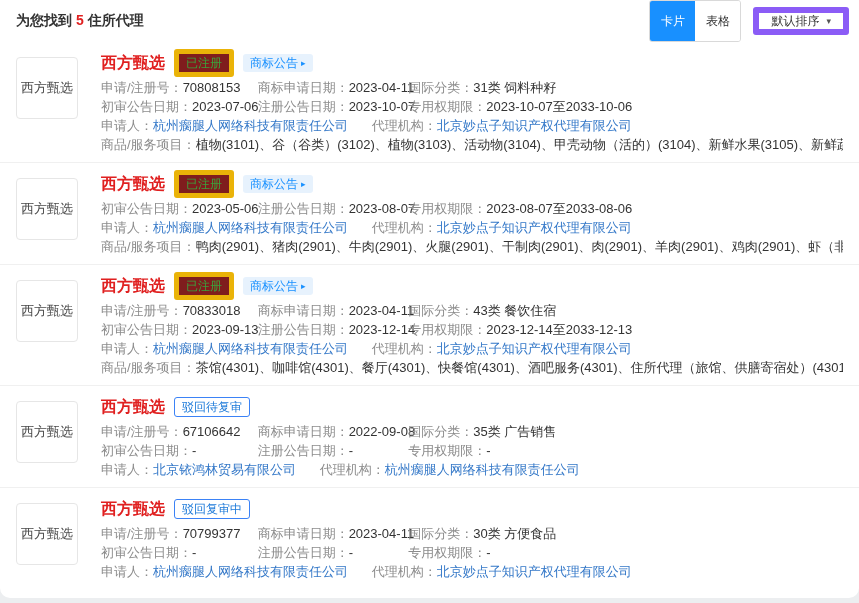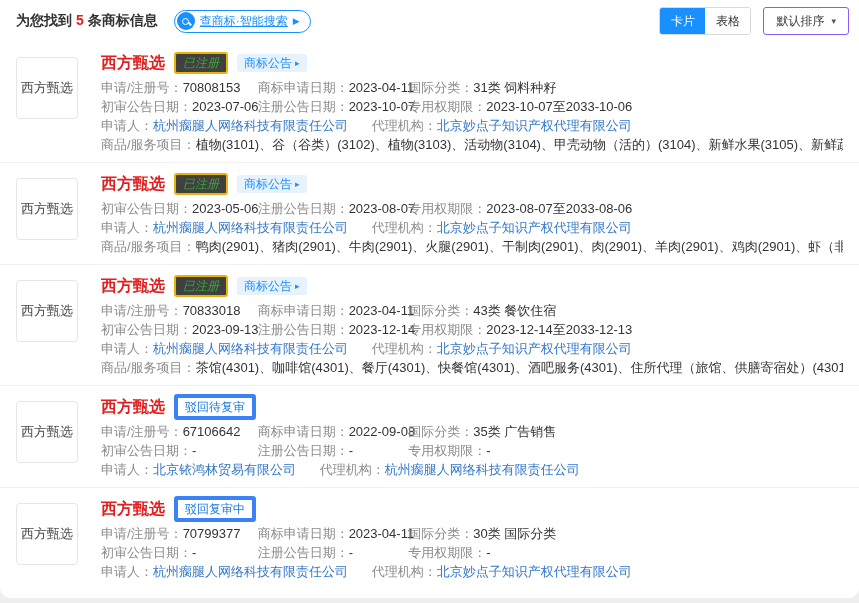--- a/index.html
+++ b/index.html
@@ -39,73 +39,66 @@
   .lens { width: 7px; height: 7px; border: 1.5px solid #fff; border-radius: 50%; position: relative; }
   .lens::after {
     content: ''; position: absolute; width: 4px; height: 1.5px;
     background: #fff; transform: rotate(45deg); right: -3.5px; bottom: -1px;
   }
   .arrow { font-size: 9px; }
   .header-right { display: flex; align-items: center; gap: 12px; }
   .view-toggle { display: flex; border: 1px solid #d9d9d9; border-radius: 3px; overflow: hidden; }
   .seg {
     border: none; background: #fff; color: #333; font-size: 12px;
-    height: 26px; width: 45px; cursor: pointer; font-family: inherit;
+    height: 40px; width: 45px; cursor: pointer; font-family: inherit;
   }
   .seg.active { background: #1890ff; color: #fff; }
   .sort {
-    border: 1px solid #8b5cf6; background: #fff; border-radius: 3px;
+    border: 6px solid #8b5cf6; background: #fff; border-radius: 3px;
     height: 28px; padding: 0 12px; font-size: 12px; color: #333;
     cursor: pointer; display: inline-flex; align-items: center; gap: 7px;
     font-family: inherit;
   }
   .caret { font-size: 9px; color: #555; }
   
   .record { display: flex; padding: 9px 16px 8px 16px; border-bottom: 1px solid #f0f0f0; }
   .record:last-child { border-bottom: none; }
   .thumb {
     width: 62px; height: 62px; border: 1px solid #e6e6e6; border-radius: 4px;
     display: flex; align-items: center; justify-content: center;
     margin-right: 23px; margin-top: 6px; cursor: pointer; background: #fff; flex: none;
   }
   .thumb-text { font-family: "DejaVu Serif", "Liberation Serif", serif; font-size: 13px; color: #4a4a4a; }
   .content { flex: 1; min-width: 0; }
   .title-row { display: flex; align-items: center; gap: 9px; height: 24px; margin-bottom: 3px; }
   .title { color: #e02020; font-size: 16px; font-weight: bold; text-decoration: none; cursor: pointer; }
   .badge { font-size: 12px; line-height: 18px; padding: 0 7px; border-radius: 3px; white-space: nowrap; }
-  .status.registered { color: #3ca23c; border: 2px solid #eab308; background: #404040; font-style: italic; }
-  .status.rejected   { color: #1d7ad9; border: 4px solid #3b82f6; background: #fff; }
+  .status.registered { color: #3ca23c; border: 5px solid #eab308; background: #7f1d1d; }
+  .status.rejected   { color: #1d7ad9; border: 1px solid #3b82f6; background: #fff; }
   .announce {
     background: #e7f2fd; color: #1890ff; cursor: pointer; text-decoration: none;
     display: inline-flex; align-items: flex-end; gap: 3px;
   }
   .tri { font-size: 9px; }
   .frow { font-size: 13px; line-height: 19px; white-space: nowrap; overflow: hidden; color: #333; }
   .lab { color: #8c8c8c; }
   .val { color: #333; }
   .f  { display: inline-block; }
   .f1 { width: 153px; }
   .f2 { width: 147px; }
   .fa { margin-right: 20px; }
   .val-link { color: #3478c8; text-decoration: none; cursor: pointer; }
 </style>
 </head>
 <body>
 
 <div class="page">
   <div class="header">
     <div class="header-left">
-      <span class="result-text"><span>为您找到</span><b class="count">5</b><span>条商标信息</span></span>
-      <button class="smart-search">
-        <span class="logo-circle">
-            <span class="lens"></span>
-          </span>
-        <span class="label-txt">查商标·智能搜索</span>
-        <span class="arrow">▶</span>
-      </button>
+      <span class="result-text"><span>为您找到</span><b class="count">5</b><span>住所代理</span></span>
     </div>
     <div class="header-right">
       <div class="view-toggle">
         <button class="seg active">卡片</button>
         <button class="seg">表格</button>
       </div>
       <button class="sort">
         <span>默认排序</span>
         <span class="caret">▾</span>
       </button>
@@ -241,21 +234,21 @@
     </div>
     <div class="content">
       <div class="title-row">
         <a class="title">西方甄选</a>
         <span class="badge status rejected">驳回复审中</span>
 
       </div>
       <div class="frow">
         <span class="f f1"><span class="lab">申请/注册号：</span><span class="val">70799377</span></span>
         <span class="f f2"><span class="lab">商标申请日期：</span><span class="val">2023-04-11</span></span>
-        <span class="f"><span class="lab">国际分类：</span><span class="val">30类 国际分类</span></span>
+        <span class="f"><span class="lab">国际分类：</span><span class="val">30类 方便食品</span></span>
       </div>
       <div class="frow">
         <span class="f f1"><span class="lab">初审公告日期：</span><span class="val">-</span></span>
         <span class="f f2"><span class="lab">注册公告日期：</span><span class="val">-</span></span>
         <span class="f"><span class="lab">专用权期限：</span><span class="val">-</span></span>
       </div>
       <div class="frow">
         <span class="f fa"><span class="lab">申请人：</span><a class="val-link">杭州瘸腿人网络科技有限责任公司</a></span>
         <span class="f"><span class="lab">代理机构：</span><a class="val-link">北京妙点子知识产权代理有限公司</a></span>
       </div>

